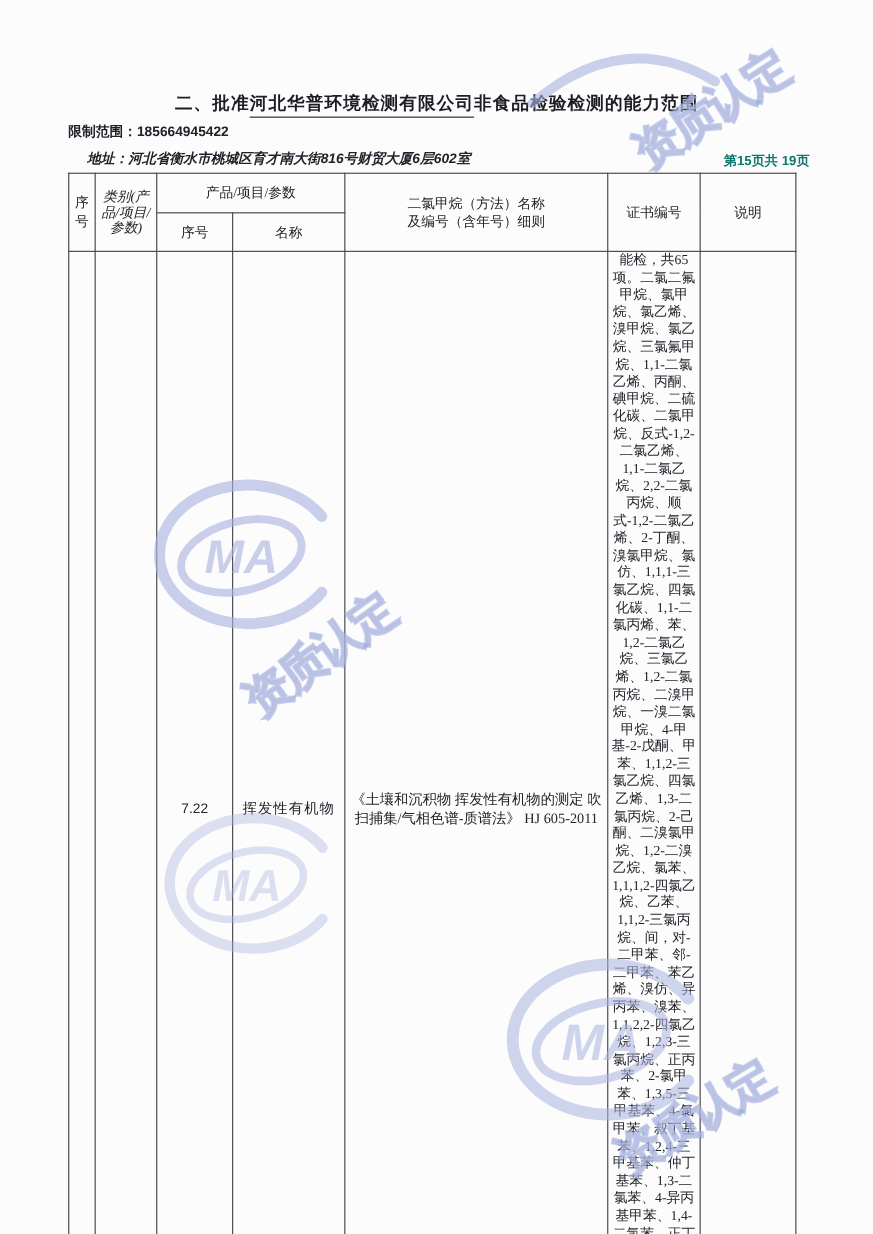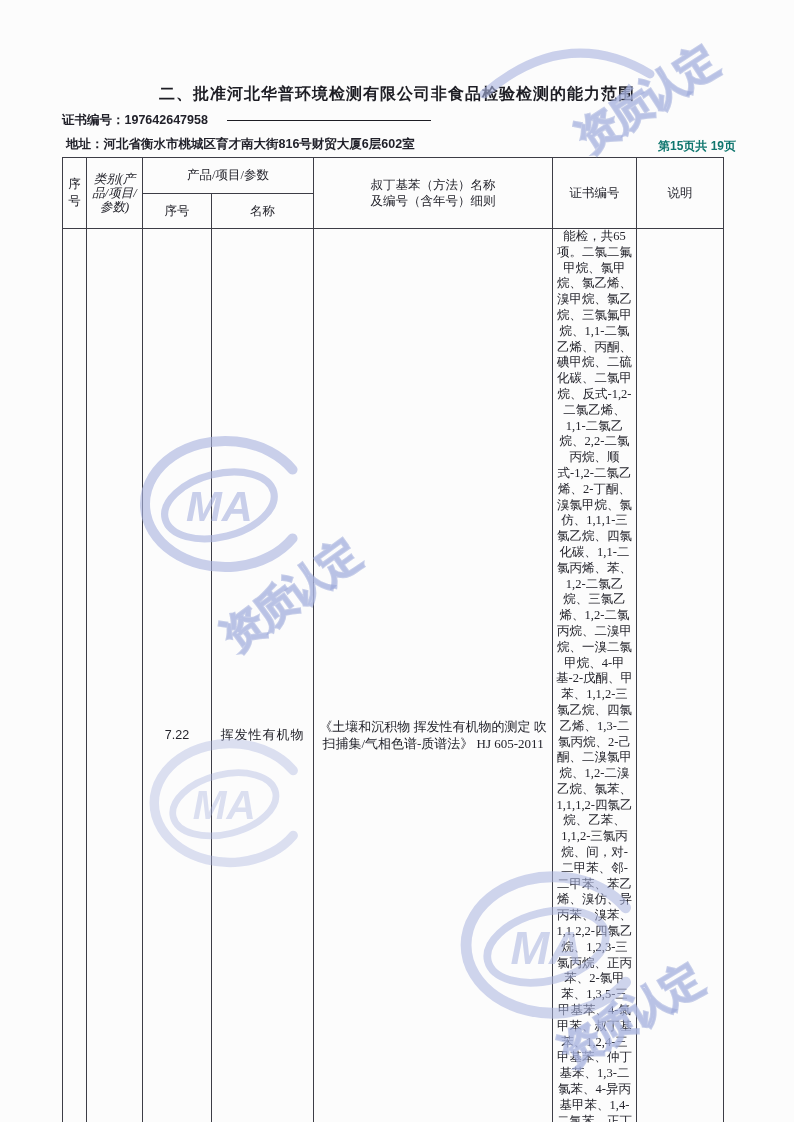--- a/index.html
+++ b/index.html
@@ -10,30 +10,31 @@
     overflow:hidden;
     font-family:"Liberation Serif","DejaVu Serif",serif;
     color:#23232b;
   }
   
   .title{
     position:absolute;left:0;top:84px;width:100%;
     text-align:center;font-size:16px;font-weight:bold;
     letter-spacing:1px;color:#1d1d24;
   }
-  .title .u{border-bottom:1.5px solid #1d1d24;padding-bottom:18px;}
+  .title .u{border-bottom:1.5px solid #1d1d24;padding-bottom:3px;}
   .meta-cert{
     position:absolute;left:62px;top:112px;
     font-size:12.5px;font-weight:bold;color:#21212a;
     font-family:"Liberation Sans","DejaVu Sans",sans-serif;
   }
   .meta-addr{
-    position:absolute;left:66px;top:136px;
+    position:absolute;left:79px;top:136px;
     font-size:12.5px;font-weight:bold;color:#21212a;
     font-family:"Liberation Sans","DejaVu Sans",sans-serif;
+    font-style:italic;
   }
   .page-info{
     position:absolute;left:560px;top:138px;width:176px;
     text-align:right;font-size:12px;font-weight:bold;color:#0f766e;
     font-family:"Liberation Sans","DejaVu Sans",sans-serif;
   }
   
   table.cap{
     position:absolute;left:62px;top:157px;
     border-collapse:collapse;table-layout:fixed;
@@ -113,21 +114,21 @@
   </div>
   <div class="wm-text" style="left:552px;top:988px;transform:rotate(-31deg);">资质认定</div>
 
   <div class="content">
 
     <div class="title">
       <span>二、批准</span><span class="u">河北华普环境检测有限公司</span><span>非食品检验检测的能力范围</span>
     </div>
 
     <div class="meta-cert">
-      <span>证书编号：</span><span>197642647958</span>
+      <span>限制范围：</span><span>185664945422</span>
     </div>
 
     <div class="meta-addr">
       <span>地址：</span><span>河北省衡水市桃城区育才南大街816号财贸大厦6层602室</span>
     </div>
 
     <div class="page-info">第15页共 19页</div>
 
     <table class="cap">
       <colgroup>
@@ -138,21 +139,21 @@
           <col class="col-std">
           <col class="col-restr">
           <col class="col-note">
       </colgroup>
       <tbody>
           <tr class="h1">
         <th rowspan="2">序号</th>
         <th rowspan="2" class="cat-h">类别(产品/项目/参数)</th>
         <th colspan="2">产品/项目/参数</th>
         <th rowspan="2" class="std-h">
-          <div>叔丁基苯（方法）名称</div>
+          <div>二氯甲烷（方法）名称</div>
           <div>及编号（含年号）细则</div>
         </th>
         <th rowspan="2">证书编号</th>
         <th rowspan="2">说明</th>
       </tr>
       <tr class="h2">
         <th>序号</th>
         <th>名称</th>
       </tr>
       <tr class="body-row">

